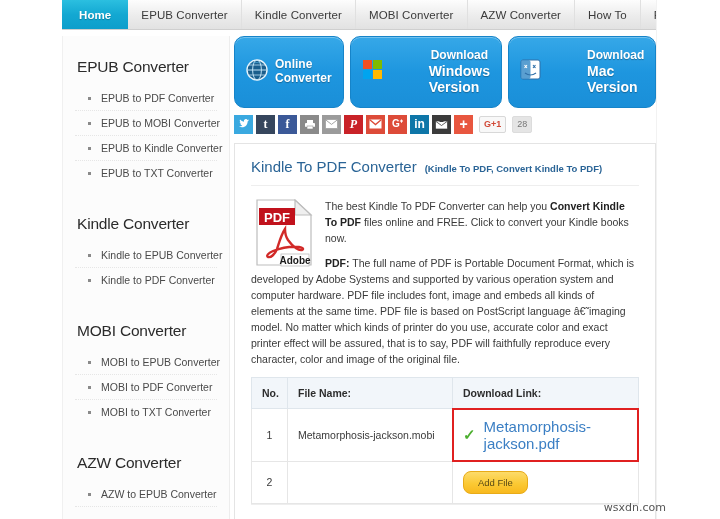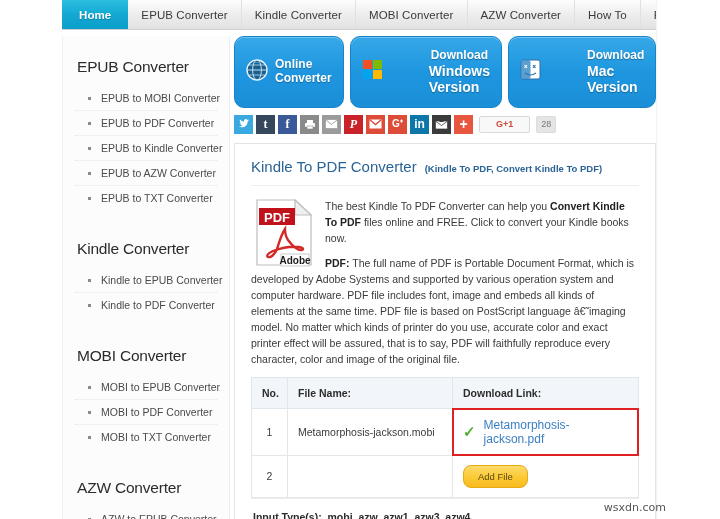--- a/index.html
+++ b/index.html
@@ -137,21 +137,21 @@
     font-weight: bold;
     cursor: pointer;
     font-family: "Liberation Serif", serif;
     line-height: 1;
   }
   .gplus-badge {
     display: flex; align-items: center;
     border: 1px solid #d8d8d8;
     border-radius: 2px;
     height: 17px;
-    padding: 0 16px;
+    padding: 0 4px;
     font-size: 9px;
     font-weight: bold;
     color: #d14836;
     background: #f8f8f8;
     margin-left: 3px;
     cursor: pointer;
   }
   .count-badge {
     display: flex; align-items: center; justify-content: center;
     border: 1px solid #dcdcdc;
@@ -231,21 +231,21 @@
     vertical-align: middle;
     background: #fff;
   }
   .col-no { width: 36px; text-align: center; }
   .col-name { width: 165px; }
   .dl-cell { position: relative; }
   .dl-inner { display: flex; align-items: center; gap: 8px; }
   .dl-link {
     color: #3b7fc4;
     text-decoration: none;
-    font-size: 12px;
+    font-size: 15px;
     cursor: pointer;
   }
   .highlight-box {
     position: absolute;
     left: -1px; top: -1px; right: -1px; bottom: -1px;
     border: 2px solid #e02020;
     pointer-events: none;
   }
   .check {
     color: #4caf2f;
@@ -300,24 +300,23 @@
     <div class="nav-item">AZW Converter</div>
     <div class="nav-item">How To</div>
     <div class="nav-item">Resource</div>
     <div class="nav-item" style="border-right:none;">About</div>
   </div>
 
   <div class="sidebar">
 
     <div class="side-group">
       <div class="side-title">EPUB Converter</div>
+      <div class="side-link">EPUB to PDF Converter</div>
       <div class="side-link">EPUB to MOBI Converter</div>
-      <div class="side-link">EPUB to PDF Converter</div>
       <div class="side-link">EPUB to Kindle Converter</div>
-      <div class="side-link">EPUB to AZW Converter</div>
       <div class="side-link" style="border-bottom:none;">EPUB to TXT Converter</div>
     </div>
 
     <div class="side-spacer"></div>
 
     <div class="side-group">
       <div class="side-title">Kindle Converter</div>
       <div class="side-link">Kindle to EPUB Converter</div>
       <div class="side-link" style="border-bottom:none;">Kindle to PDF Converter</div>
     </div>

